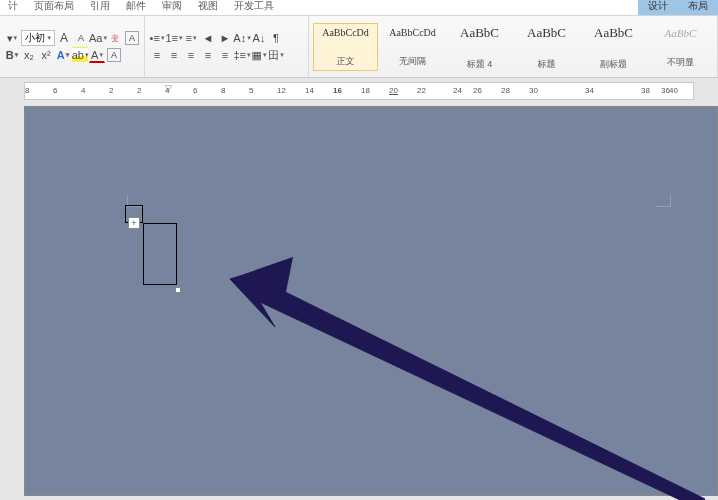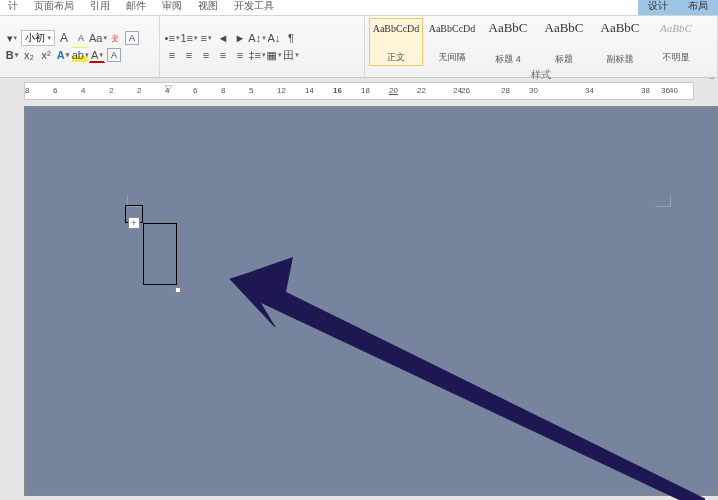--- a/index.html
+++ b/index.html
@@ -23,21 +23,21 @@
   .col { display: flex; flex-direction: column; gap: 1px; }
   .row { display: flex; gap: 1px; align-items: center; }
   
   .font-size-sel { border: 1px solid #c0c0c0; background: #fff; font-size: 10px; padding: 1px 3px; height: 16px; width: 34px; display: flex; align-items: center; justify-content: space-between; }
   .font-size-sel::after { content: "▾"; font-size: 7px; color: #666; }
   
   .boxed { border: 1px solid #9aa8b8; width: 14px; height: 14px; display: inline-flex; align-items: center; justify-content: center; font-size: 9px; }
   
   
   .styles { display: flex; flex: 1; }
-  .style-item { width: 54px; height: 48px; border: 1px solid transparent; display: flex; flex-direction: column; align-items: center; justify-content: center; padding-top: 2px; }
+  .style-item { width: 65px; height: 48px; border: 1px solid transparent; display: flex; flex-direction: column; align-items: center; justify-content: center; padding-top: 2px; }
   .style-item.sel { border-color: #f0c869; background: #fff4d8; }
   .style-preview { font-size: 10px; color: #333; font-family: "Times New Roman", serif; }
   .style-preview.big { font-size: 16px; font-weight: bold; }
   .style-name { font-size: 9px; color: #555; margin-top: 17px; }
   .style-last { color: #aaa; font-style: italic; }
   
   
   .ruler-area { background: #e6e6e6; padding: 4px 0 0 0; }
   .ruler { height: 18px; background: #fff; margin: 0 24px; position: relative; font-size: 8px; color: #555; border: 1px solid #c9c9c9; overflow: hidden; }
   .ruler .tick { position: absolute; top: 3px; }
@@ -153,21 +153,20 @@
       </div>
       <div class="style-item">
         <div class="style-preview" style="font-size:13px">AaBbC</div>
         <div class="style-name">副标题</div>
       </div>
       <div class="style-item">
         <div class="style-preview style-last" style="font-size:11px">AaBbC</div>
         <div class="style-name">不明显</div>
       </div>
     </div>
-    <div class="rgroup-label">样式</div>
   </div>
 </div>
 
 <div class="ruler-area">
   <div class="ruler">
     <span class="ind" style="left:140px">▽</span>
   <span class="tick" style="left: 0px;">8</span>
       <span class="tick" style="left: 28px;">6</span>
       <span class="tick" style="left: 56px;">4</span>
       <span class="tick" style="left: 84px;">2</span>
@@ -176,21 +175,21 @@
       <span class="tick" style="left: 168px;">6</span>
       <span class="tick" style="left: 196px;">8</span>
       <span class="tick" style="left: 224px;">5</span>
       <span class="tick" style="left: 252px;">12</span>
       <span class="tick" style="left: 280px;">14</span>
       <span class="tick" style="left: 308px; font-weight: bold;">16</span>
       <span class="tick" style="left: 336px;">18</span>
       <span class="tick" style="left: 364px; text-decoration: underline;">20</span>
       <span class="tick" style="left: 392px;">22</span>
       <span class="tick" style="left: 420px; margin-left: 8px;">24</span>
-      <span class="tick" style="left: 436px;">26</span>
+      <span class="tick" style="left: 448px;">26</span>
       <span class="tick" style="left: 476px;">28</span>
       <span class="tick" style="left: 504px;">30</span>
       <span class="tick" style="left: 500px; margin-top: 40px;">32</span>
       <span class="tick" style="left: 560px;">34</span>
       <span class="tick" style="left: 588px; padding-left: 48px;">36</span>
       <span class="tick" style="left: 616px;">38</span>
       <span class="tick" style="left: 644px;">40</span>
     </div>
 </div>
 

